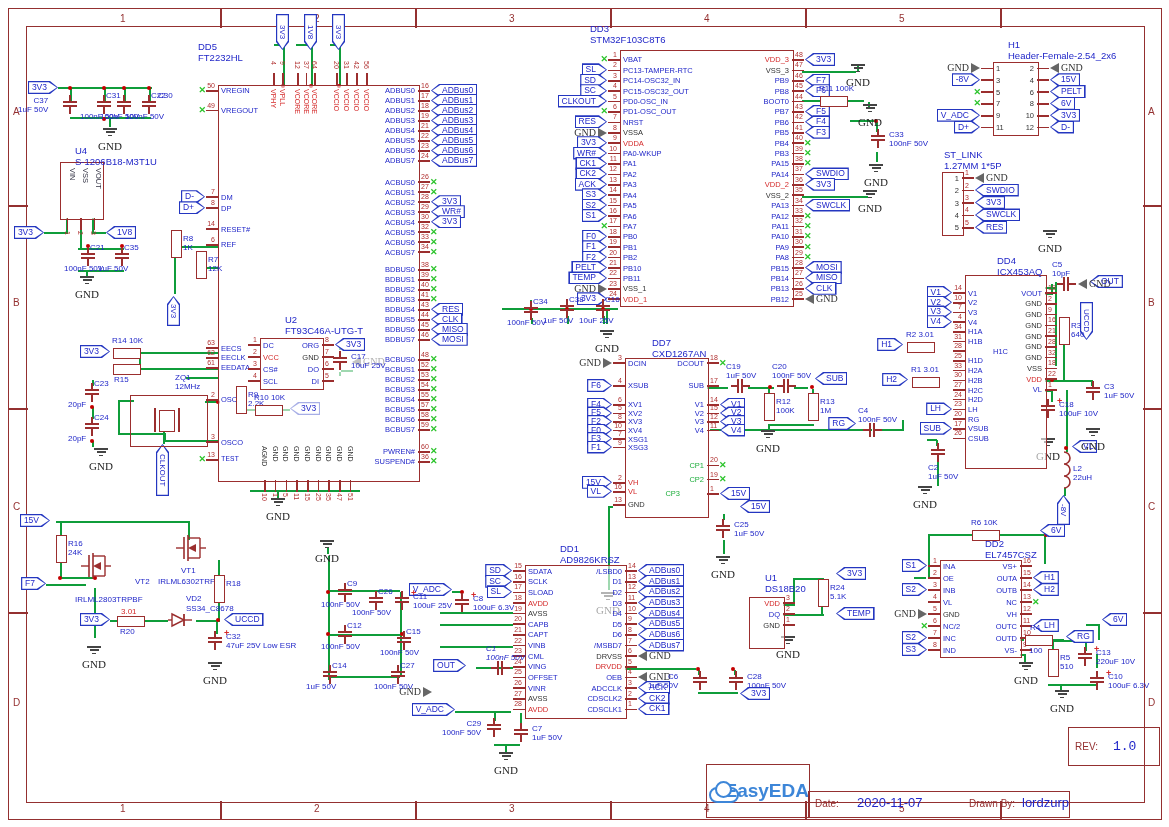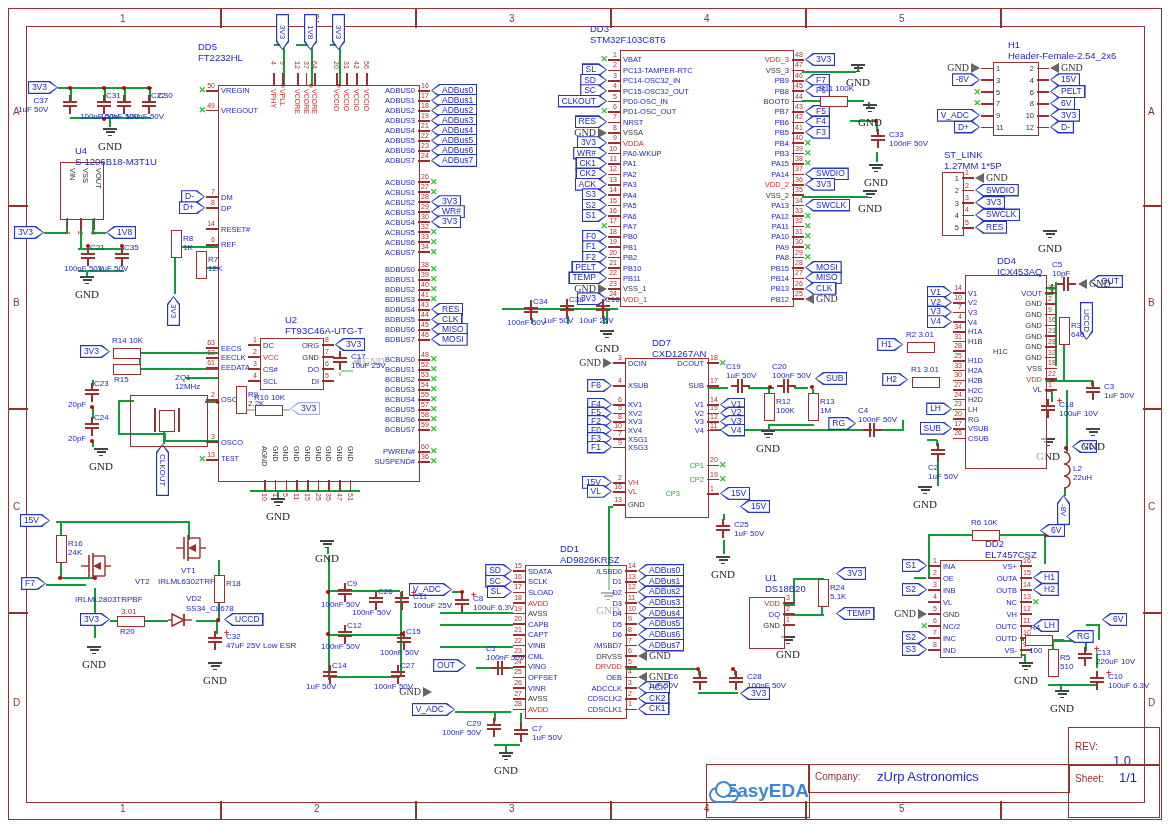--- a/index.html
+++ b/index.html
@@ -1499,29 +1499,27 @@
     <div class="capbar" style="left: 1090px; top: 681.4px; width: 14px; height: 1.8px;"></div>
     <div class="lead" style="left: 1096.2px; top: 671px; width: 1.6px; height: 6.5px;"></div>
     <div class="lead" style="left: 1096.2px; top: 683.2px; width: 1.6px; height: 6.5px;"></div>
     <div class="plus" style="left: 1106px; top: 668px;">+</div>
     <div class="plabel" style="left: 1108px; top: 672px;"><span>C10</span><br><span>100uF 6.3V</span></div>
   </div>
 
 <div id="tblock">
   <div class="cell" style="left:362px;top:0;width:90px;height:37px;">
     <span class="tb-lab" style="position:absolute;left:6px;top:13px;">REV:</span>
-    <span class="tb-val" style="position:absolute;left:44px;top:25px;">1.0</span>
+    <span class="tb-val" style="position:absolute;left:44px;top:11px;font-family:Liberation Mono, monospace;">1.0</span>
   </div>
   <div class="cell" style="left:0;top:37px;width:102px;height:52px;">
     <div id="logo">
       <span class="cloud"></span>
       <b>EasyEDA</b>
     </div>
   </div>
-  <div class="cell" style="left:102px;top:37px;width:260px;height:27px;">
-    <span class="tb-lab" style="position:absolute;left:6px;top:6px;">Company:</span>
-    <span class="tb-val" style="position:absolute;left:68px;top:4px;">zUrp Astronomics</span>
-  </div>
-  <div class="cell" style="left:362px;top:37px;width:90px;height:52px;">
-    <span class="tb-lab" style="position:absolute;left:6px;top:8px;">Sheet:</span>
-    <span class="tb-val" style="position:absolute;left:50px;top:5px;">1/1</span>
+  <div class="cell" style="left:102px;top:64px;width:260px;height:25px;">
+    <span class="tb-lab" style="position:absolute;left:6px;top:6px;">Date:</span>
+    <span class="tb-val" style="position:absolute;left:48px;top:3px;">2020-11-07</span>
+    <span class="tb-lab" style="position:absolute;left:160px;top:6px;">Drawn By:</span>
+    <span class="tb-val" style="position:absolute;left:213px;top:3px;">lordzurp</span>
   </div>
 </div>
 
 </body></html>

